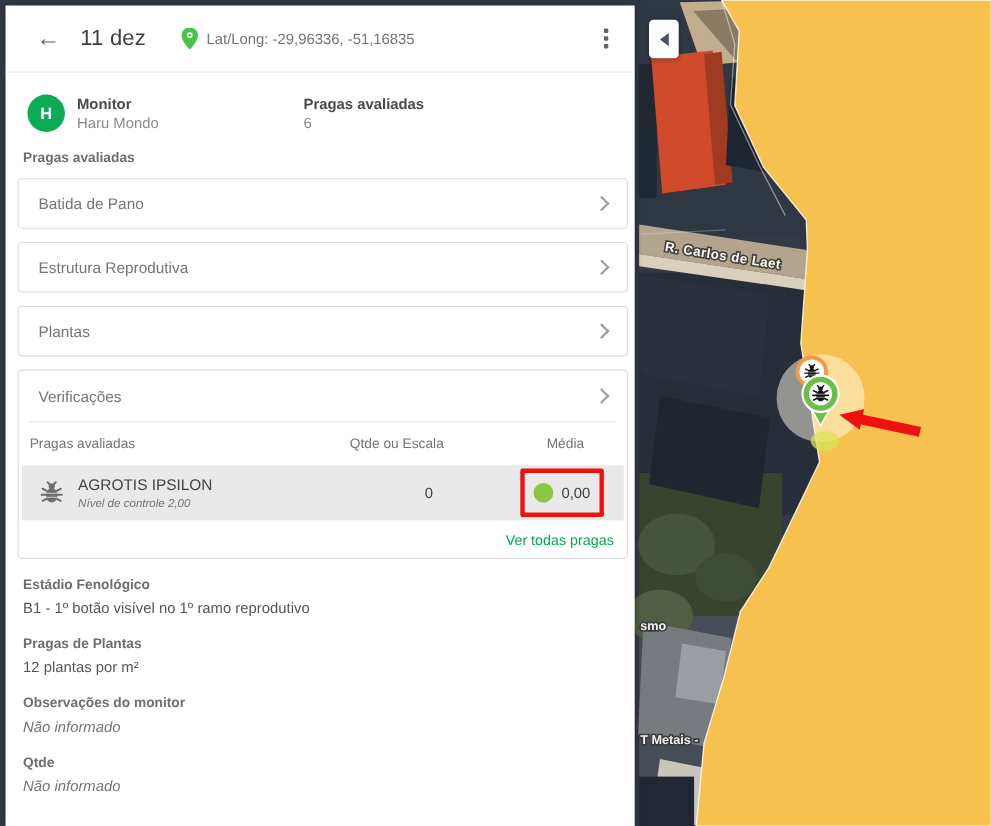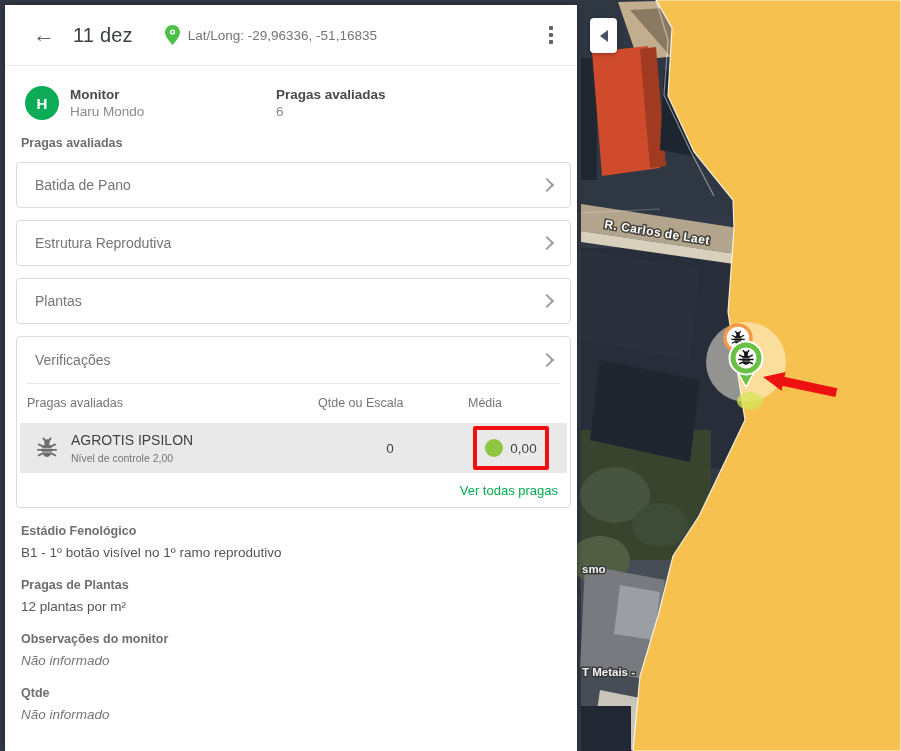--- a/index.html
+++ b/index.html
@@ -58,26 +58,26 @@
   .card-row .label{font-size:14px;color:#757575;}
   .chev{
     margin-left:auto;width:8px;height:8px;border-top:2px solid #9e9e9e;border-right:2px solid #9e9e9e;
     transform:rotate(45deg);flex:0 0 auto;
   }
   .card-divider{height:1px;background:#e4e4e4;margin:0 10px;}
   
   .tbl-head{display:flex;align-items:center;padding:12px 10px 10px 10px;}
   .tbl-head .h1{flex:1;font-size:12.5px;color:#757575;}
   .tbl-head .h2{width:150px;text-align:left;font-size:12.5px;color:#757575;}
-  .tbl-head .h3{width:92px;font-size:12.5px;color:#757575;}
+  .tbl-head .h3{width:92px;text-align:center;font-size:12.5px;color:#757575;}
   .tbl-row{display:flex;align-items:center;background:#e9e9e9;min-height:50px;padding:0 10px 0 0;margin:3px;cursor:pointer;}
   .pest-cell{flex:1;display:flex;align-items:center;}
   .pest-bug{width:22px;height:22px;margin:0 13px 0 16px;color:#6d6d6d;flex:0 0 auto;}
   .pest-name{font-size:14px;color:#424242;line-height:17px;}
-  .pest-ctrl{font-size:10.5px;color:#757575;line-height:14px;margin-top:2px;}
+  .pest-ctrl{font-size:10.5px;color:#757575;line-height:14px;margin-top:2px;font-style:italic;}
   .qty-cell{width:150px;text-align:center;font-size:13.5px;color:#424242;}
   .avg-cell{width:92px;display:flex;justify-content:center;}
   .avg-box{
     display:flex;align-items:center;gap:7px;
     border:4px solid var(--annotation-red,#ee1111);border-radius:2px;padding:9px 8px;background:transparent;
   }
   .avg-dot{width:18px;height:18px;border-radius:50%;background:var(--row-dot-green,#8dc63f);}
   .avg-val{font-size:13.5px;color:#424242;}
   .link-row{display:flex;justify-content:flex-end;padding:7px 12px 9px 0;}
   .green-link{font-size:13px;color:var(--link-green,#00ad4f);cursor:pointer;}

